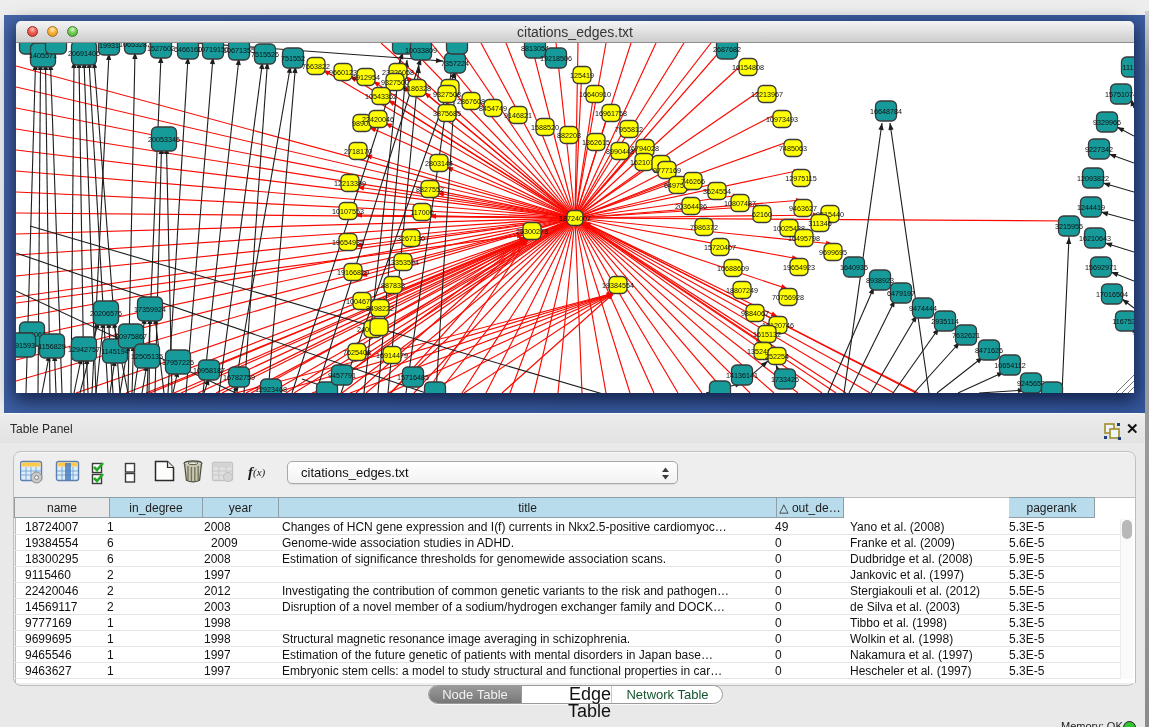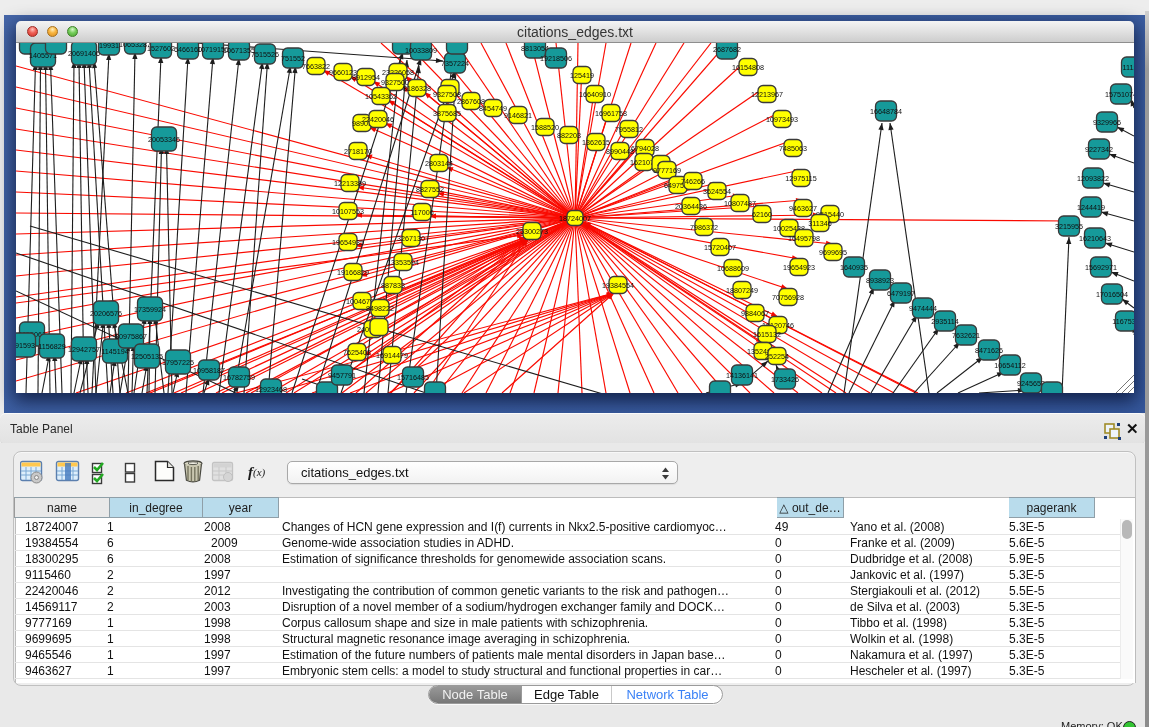--- a/index.html
+++ b/index.html
@@ -30,22 +30,22 @@
   font-size:12px; color:#1c1c1c; text-align:center; line-height:20px; }
 .row { position:absolute; left:15px; width:1105px; height:16px; font-size:12px; color:#111; border-bottom:1px solid #e4e4e4; }
 .row span { position:absolute; top:1px; white-space:nowrap; }
 #vscroll { position:absolute; left:1120px; top:508px; width:13px; height:160px; background:#fafafa; border-left:1px solid #ececec; }
 #vthumb { position:absolute; left:1121.5px; top:509px; width:10px; height:19px; background:#b8b8b8; border-radius:5px; }
 #tabs { position:absolute; left:428px; top:674px; width:295px; height:19px; border:1px solid #9a9a9a; border-radius:9.5px;
   background:#ffffff; box-shadow:0 1px 0 rgba(255,255,255,0.7); }
 #tabs .seg1 { position:absolute; left:0; top:0; width:92px; height:17px; border-radius:9px 0 0 9px;
   background:linear-gradient(#9a9a9a,#777777); color:#f2f2f2; text-align:center; font-size:13px; line-height:17px; }
 #tabs .seg2 { position:absolute; left:92px; top:0; width:90px; height:17px; border-left:1px solid #9a9a9a; color:#111;
-  text-align:center; font-size:13px; line-height:17px; }
-#tabs .seg3 { position:absolute; left:182px; top:0; width:112px; height:17px; border-left:1px solid #c9c9c9; color:#3b82f6;
+  text-align:right; font-size:18px; line-height:17px; }
+#tabs .seg3 { position:absolute; left:182px; top:0; width:112px; height:17px; border-left:1px solid #c9c9c9; color:#14532d;
   text-align:center; font-size:13px; line-height:17px; }
 #memtext { position:absolute; left:1061px; top:709px; font-size:11px; color:#222; }
 #memdot { position:absolute; left:1123px; top:710px; width:13px; height:13px; border-radius:50%; background:#33c433; border:1.5px solid #222; }
 #rightstrip { position:absolute; left:1145px; top:0; width:4px; height:727px;
   background:linear-gradient(#cfcfcf 0%,#9a9a9a 8%,#9a9a9a 60%,#8b8b8b 100%); }
 .icon { position:absolute; top:449px; }
 </style></head>
 <body>
 <div id="page">
 <div id="bluearea">
@@ -739,20 +739,21 @@
       <div class="dt">citations_edges.txt</div>
   <svg style="position:absolute;left:373px;top:5px" width="9" height="13" viewBox="0 0 9 13">
     <path d="M4.5 0.5 L8 5 L1 5 Z" fill="#3a3a3a"></path>
         <path d="M4.5 12.5 L8 8 L1 8 Z" fill="#3a3a3a"></path>
   </svg>
 </div>
 <div id="tablewrap"></div>
 <div class="hcell" style="left:14px;width:96px;background:#e9e9e9;border-left:1px solid #9a9a9a">name</div>
 <div class="hcell" style="left:110px;width:93px">in_degree</div>
 <div class="hcell" style="left:203px;width:76px">year</div>
+<div class="hcell" style="left:279px;width:498px">title</div>
 <div class="hcell" style="left:777px;width:67px">△ out_de…</div>
 <div class="hcell" style="left:1009px;width:86px">pagerank</div>
 <div class="row" style="top:508px">
 <span style="left:10px">18724007</span>
       <span style="left:92px">1</span>
       <span style="left:189px">2008</span>
       <span style="left:267px">Changes of HCN gene expression and I(f) currents in Nkx2.5-positive cardiomyoc…</span>
       <span style="left:760px">49</span>
       <span style="left:835px">Yano et al. (2008)</span>
       <span style="left:994px">5.3E-5</span>
@@ -798,39 +799,38 @@
       <span style="left:189px">2003</span>
       <span style="left:267px">Disruption of a novel member of a sodium/hydrogen exchanger family and DOCK…</span>
       <span style="left:760px">0</span>
       <span style="left:835px">de Silva et al. (2003)</span>
       <span style="left:994px">5.3E-5</span>
     </div>
 <div class="row" style="top:604px">
 <span style="left:10px">9777169</span>
       <span style="left:92px">1</span>
       <span style="left:189px">1998</span>
-      <span style="left:267px">Corpus callosum shape and size in male patients with schizophrenia.</span>
       <span style="left:760px">0</span>
       <span style="left:835px">Tibbo et al. (1998)</span>
       <span style="left:994px">5.3E-5</span>
     </div>
 <div class="row" style="top:620px">
 <span style="left:10px">9699695</span>
       <span style="left:92px">1</span>
       <span style="left:189px">1998</span>
       <span style="left:267px">Structural magnetic resonance image averaging in schizophrenia.</span>
       <span style="left:760px">0</span>
       <span style="left:835px">Wolkin et al. (1998)</span>
       <span style="left:994px">5.3E-5</span>
     </div>
 <div class="row" style="top:636px">
 <span style="left:10px">9465546</span>
       <span style="left:92px">1</span>
       <span style="left:189px">1997</span>
-      <span style="left:267px">Estimation of the future numbers of patients male mental disorders in Japan base…</span>
+      <span style="left:267px">Estimation of the future genetic of patients with mental disorders in Japan base…</span>
       <span style="left:760px">0</span>
       <span style="left:835px">Nakamura et al. (1997)</span>
       <span style="left:994px">5.3E-5</span>
     </div>
 <div class="row" style="top:652px">
 <span style="left:10px">9463627</span>
       <span style="left:92px">1</span>
       <span style="left:189px">1997</span>
       <span style="left:267px">Embryonic stem cells: a model to study structural and functional properties in car…</span>
       <span style="left:760px">0</span>

